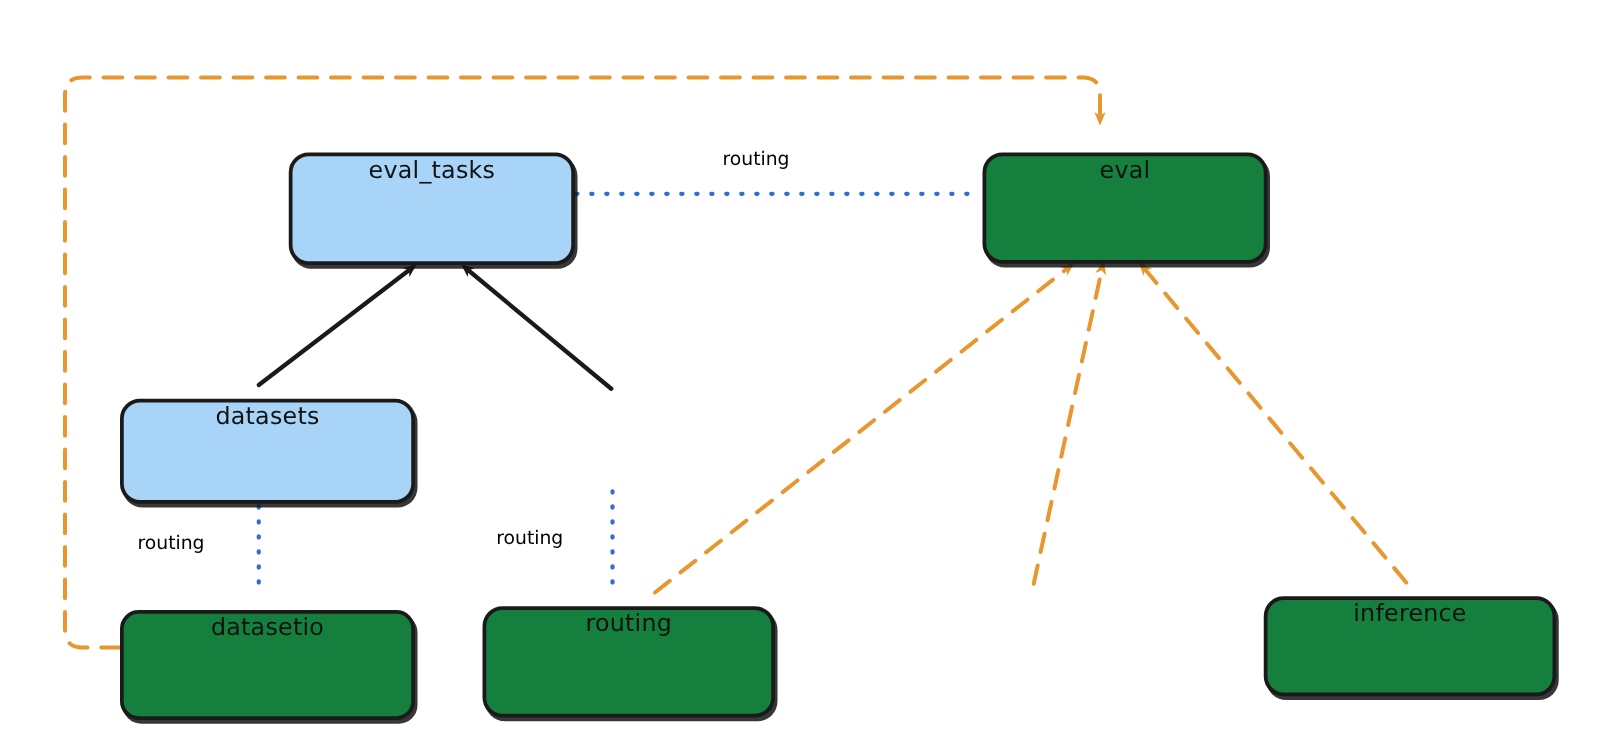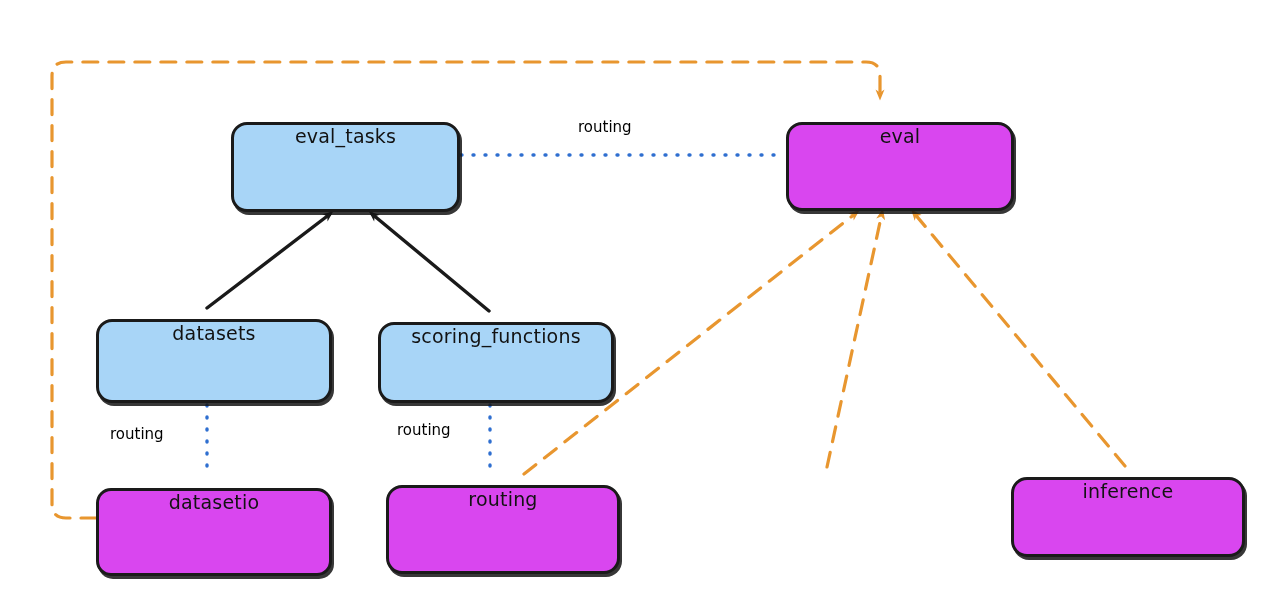--- a/index.html
+++ b/index.html
@@ -41,21 +41,21 @@
     font-size: 19px;
     letter-spacing: 0.2px;
     box-shadow: 2px 3px 0 rgba(20,20,20,0.85);
     z-index: 3;
     margin-top: 11px;
   }
   .node.api {
     background: #a8d5f7;
   }
   .node.provider {
-    background: #d946ef;
+    background: #15803d;
   }
   .edge-label {
     position: absolute;
     color: #000000;
     font-family: "DejaVu Sans", sans-serif;
     font-size: 15px;
     white-space: nowrap;
     z-index: 4;
   }
 </style>
@@ -99,23 +99,20 @@
   </div>
 
   <div class="node provider" style="left:786px; top:111px; width:228px; height:89px;">
     <span>eval</span>
   </div>
 
   <div class="node api" style="left:96px; top:308px; width:236px; height:84px;">
     <span>datasets</span>
   </div>
 
-  <div class="node api" style="left:378px; top:311px; width:236px; height:81px;">
-    <span>scoring_functions</span>
-  </div>
 
   <div class="node provider" style="left:96px; top:477px; width:236px; height:88px;border-radius:15px;">
     <span>datasetio</span>
   </div>
 
   <div class="node provider" style="left:386px; top:474px; width:234px; height:89px;">
     <span>routing</span>
   </div>
 
 

